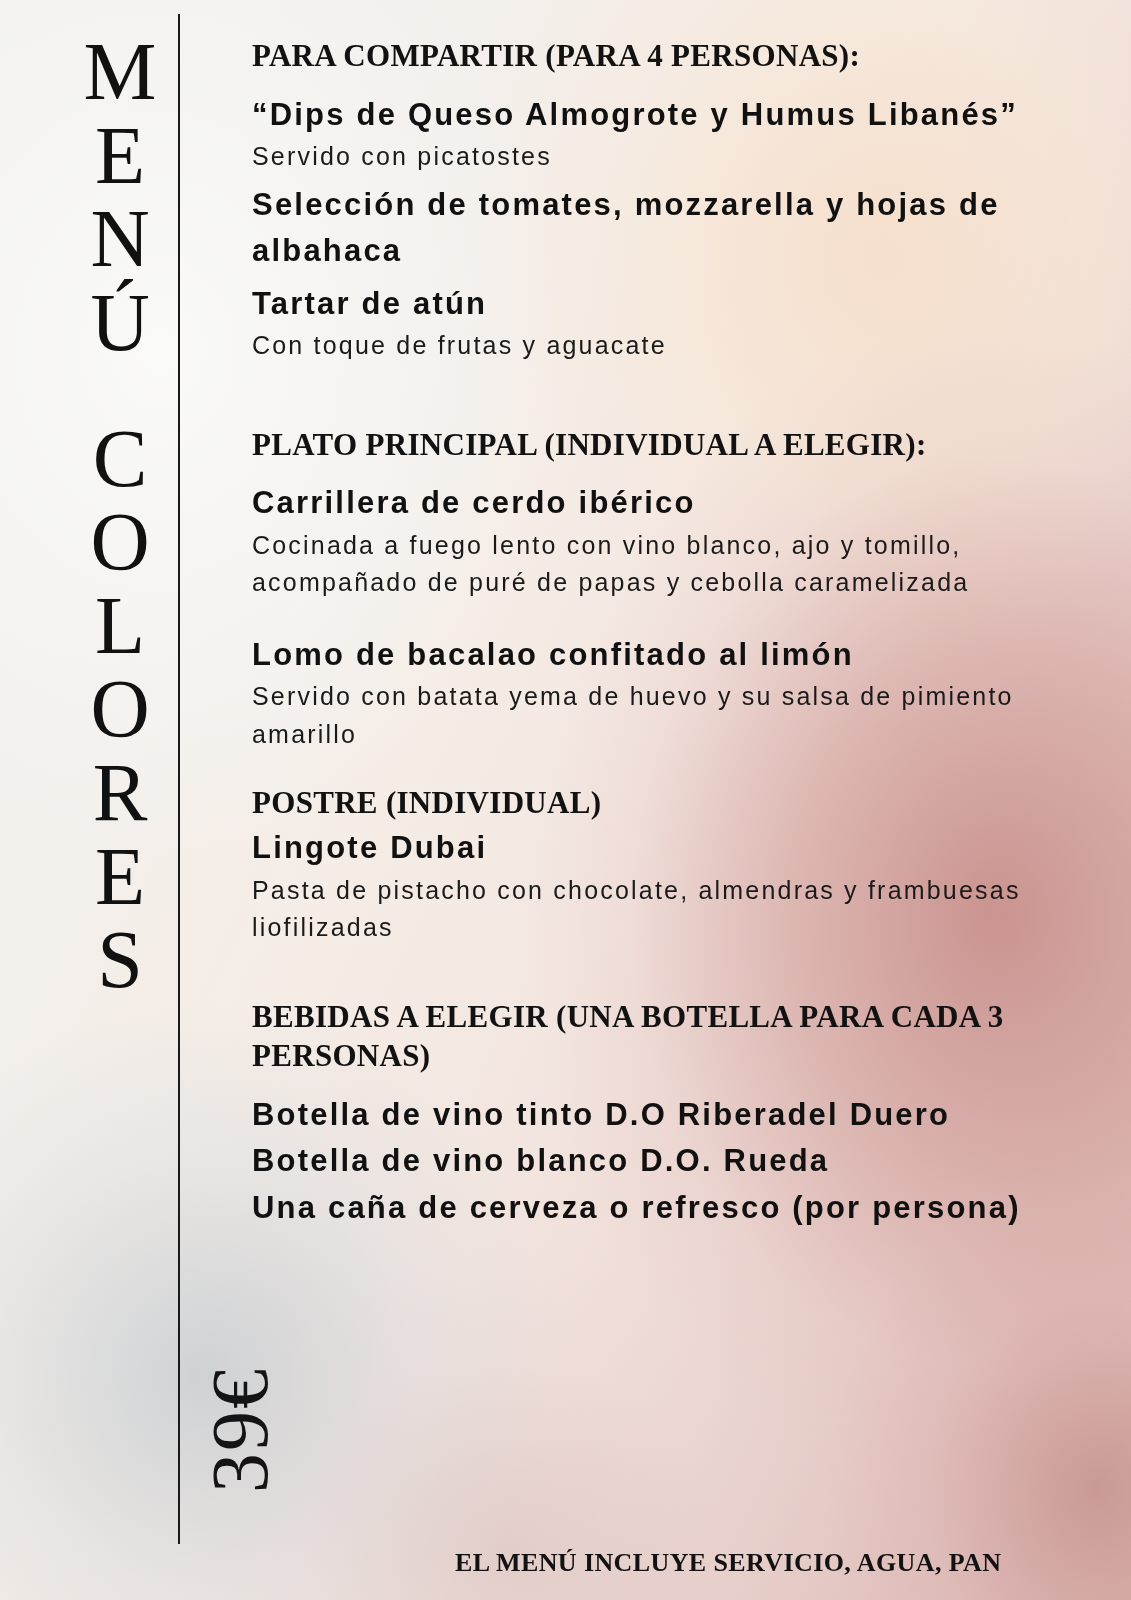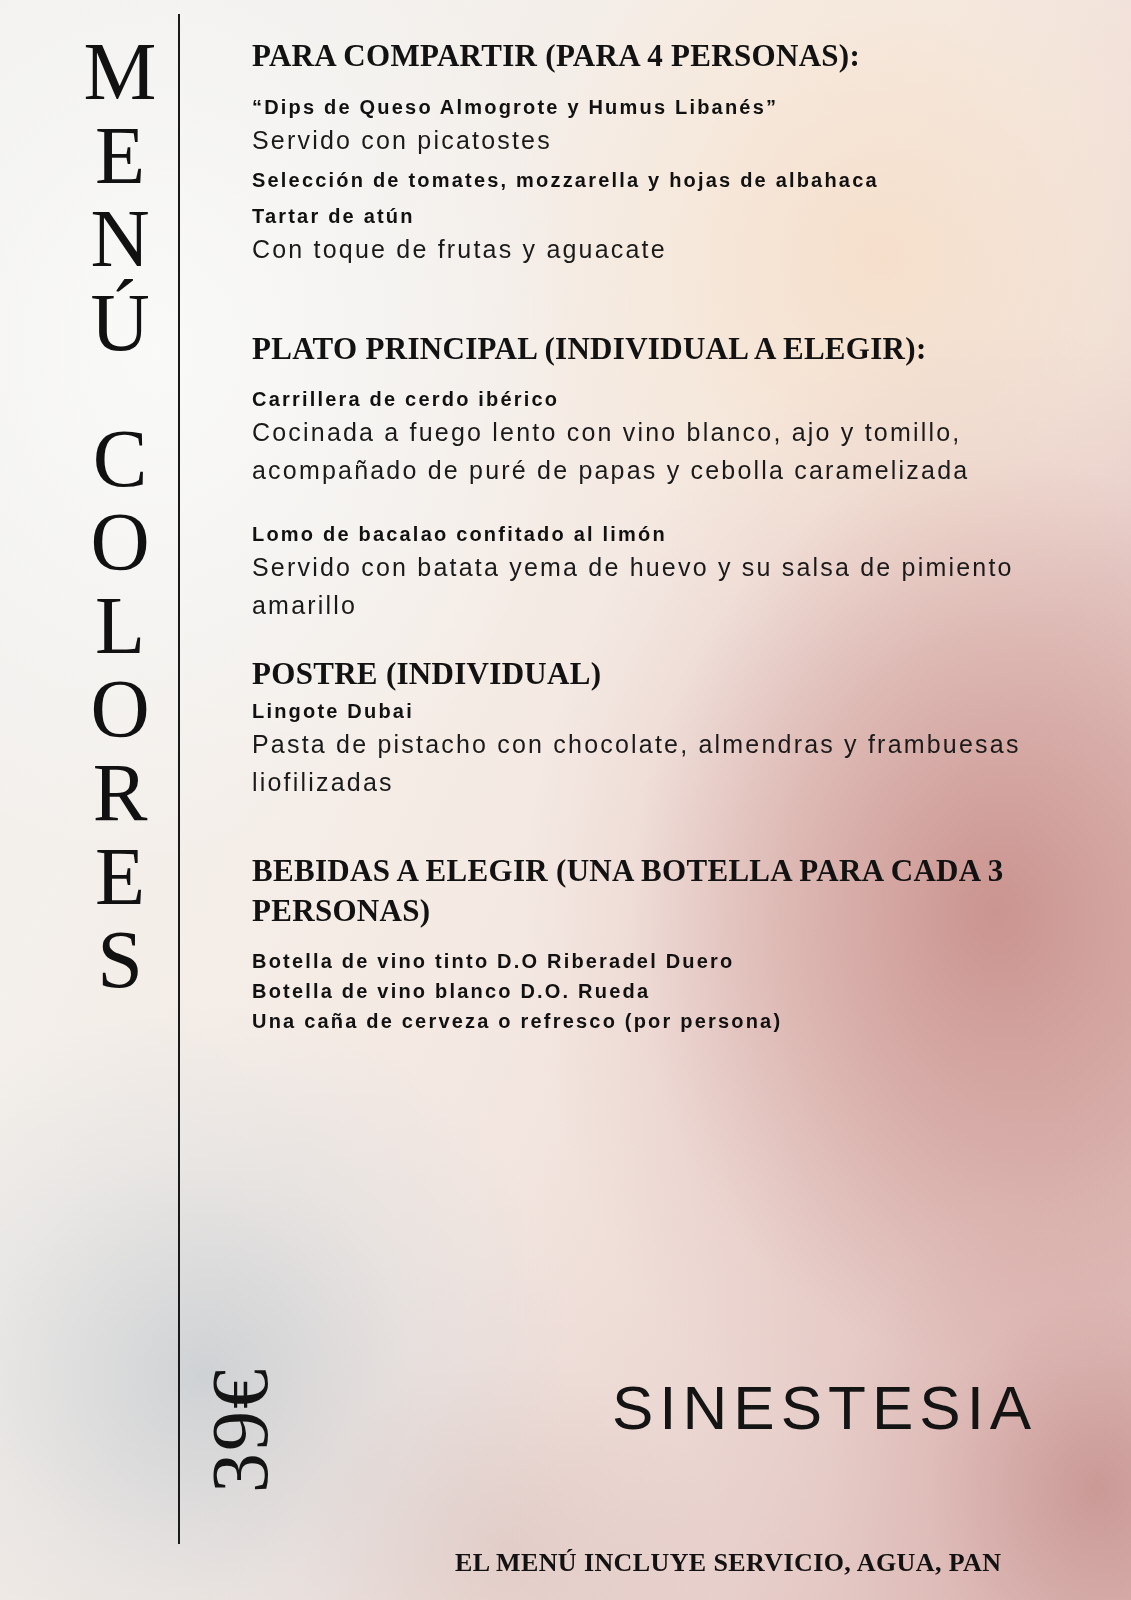--- a/index.html
+++ b/index.html
@@ -137,21 +137,21 @@
     font-size: 31px;
     line-height: 1.28;
     letter-spacing: 0.3px;
     color: #121212;
     margin: 0 0 16px 0;
   }
   .block { margin-bottom: 6px; }
   .item-name {
     font-family: "Liberation Sans", sans-serif;
     font-weight: bold;
-    font-size: 20px;
+    font-size: 31px;
     letter-spacing: 2.2px;
     line-height: 1.50;
     color: #111111;
     margin: 0;
   }
   .item-desc {
     font-family: "Liberation Sans", sans-serif;
     font-weight: 400;
     font-size: 25px;
     letter-spacing: 2.2px;
@@ -258,16 +258,15 @@
     <div class="sp-40"></div>
 
     <h2 class="section">BEBIDAS A ELEGIR (UNA BOTELLA PARA CADA 3 PERSONAS)</h2>
     <div class="block">
       <p class="item-name">Botella de vino tinto D.O Riberadel Duero</p>
       <p class="item-name">Botella de vino blanco D.O. Rueda</p>
       <p class="item-name">Una caña de cerveza o refresco (por persona)</p>
     </div>
   </div>
 
-  <div class="brand">SINESTESIA</div>
   <div class="footer-note">EL MENÚ INCLUYE SERVICIO, AGUA, PAN</div>
 
 </div>
 
 </body></html>

